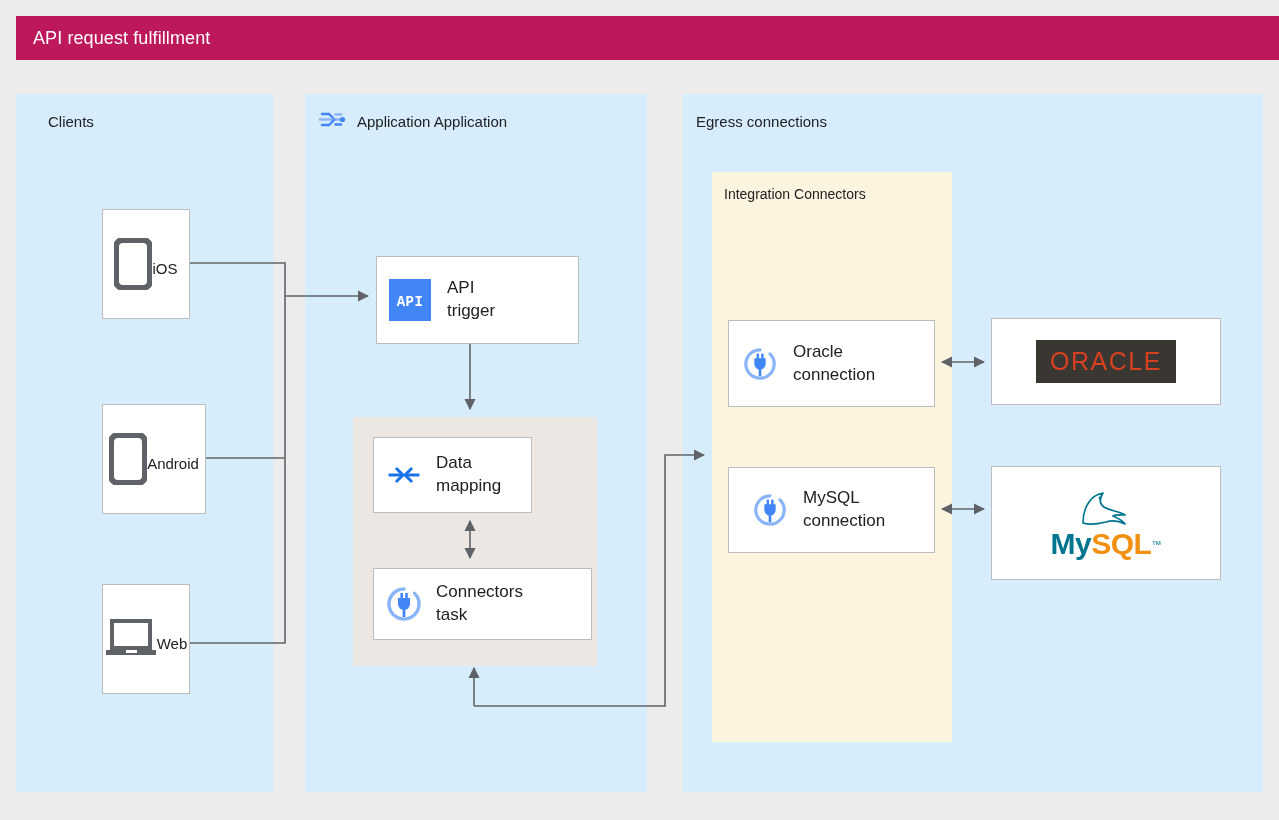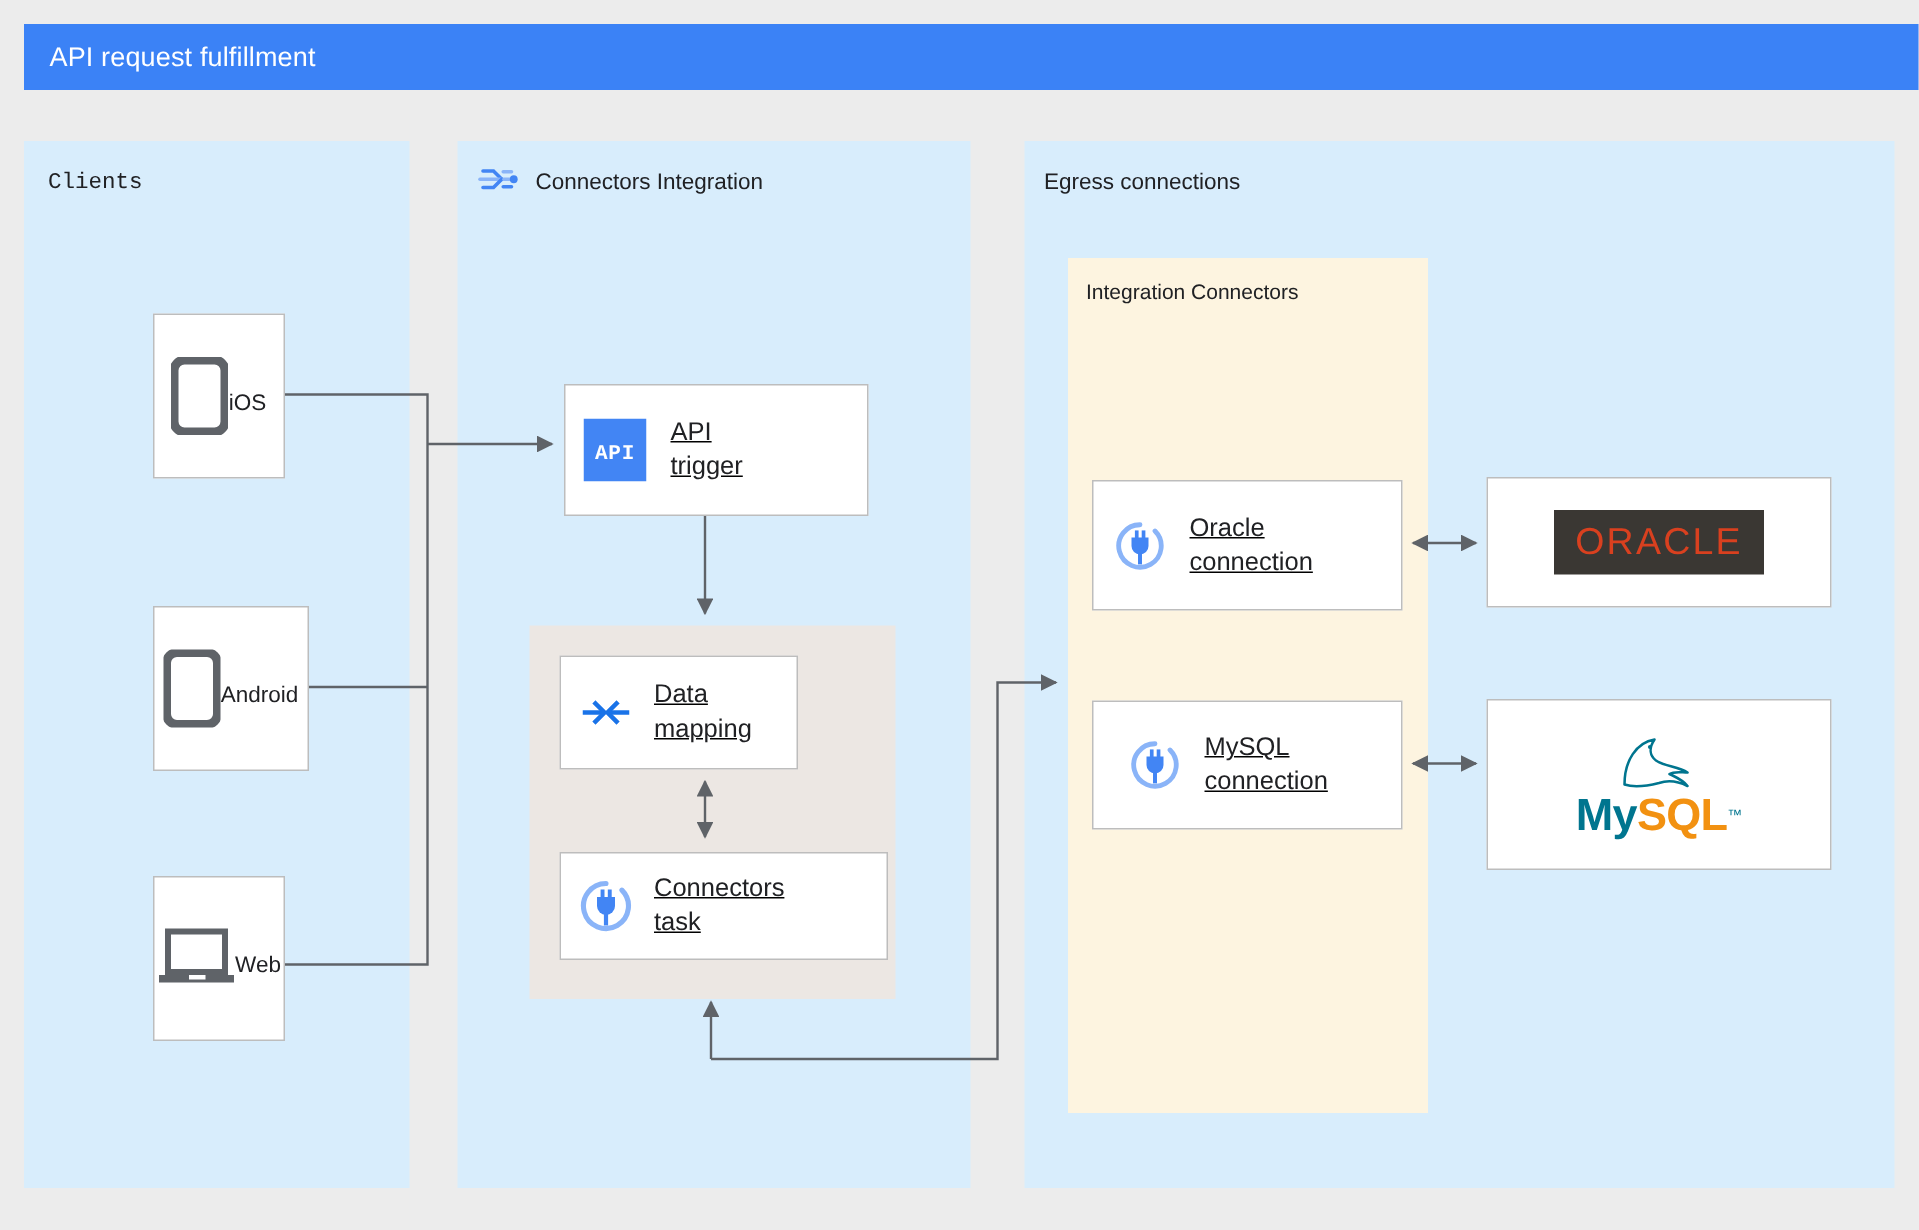--- a/index.html
+++ b/index.html
@@ -20,21 +20,21 @@
     background: #ececec;
   }
 
   
   #header-bar {
     position: absolute;
     left: 16px;
     top: 16px;
     width: 1263px;
     height: 44px;
-    background: #3b82f6;
+    background: #be185d;
     box-sizing: border-box;
     display: flex;
     align-items: center;
   }
   #header-title {
     color: #ffffff;
     font-size: 18px;
     letter-spacing: 0.1px;
     padding-left: 17px;
   }
@@ -48,21 +48,21 @@
   .panel-label {
     position: absolute;
     font-size: 15px;
     color: #202124;
     white-space: nowrap;
   }
   #panel-clients  { left: 16px;  top: 94px; width: 257px; height: 698px; }
   #panel-appint   { left: 305px; top: 94px; width: 342px; height: 698px; }
   #panel-egress   { left: 683px; top: 94px; width: 580px; height: 698px; }
 
-  #label-clients { left: 32px;  top: 113px; font-family: Liberation Mono, monospace; }
+  #label-clients { left: 48px;  top: 113px; }
   #label-appint  { left: 357px; top: 113px; }
   #label-egress  { left: 696px; top: 113px; }
 
   
   #appint-icon {
     position: absolute;
     left: 316px;
     top: 106px;
     width: 32px;
     height: 32px;
@@ -101,21 +101,20 @@
     border: 1px solid #bdbdbd;
     box-sizing: border-box;
   }
   .card-row {
     position: absolute;
     background: #ffffff;
     border: 1px solid #bdbdbd;
     box-sizing: border-box;
     display: flex;
     align-items: center;
-    text-decoration: underline;
   }
   .card-text {
     font-size: 17px;
     color: #202124;
     line-height: 1.33;
     white-space: pre-line;
   }
 
   
   .device-card {
@@ -205,21 +204,21 @@
 
   <div id="header-bar">
     <span id="header-title">API request fulfillment</span>
   </div>
 
   <div class="panel" id="panel-clients"></div>
   <div class="panel" id="panel-appint"></div>
   <div class="panel" id="panel-egress"></div>
 
   <div class="panel-label" id="label-clients">Clients</div>
-  <div class="panel-label" id="label-appint">Connectors Integration</div>
+  <div class="panel-label" id="label-appint">Application Application</div>
   <div class="panel-label" id="label-egress">Egress connections</div>
 
   <svg id="appint-icon" viewBox="0 0 32 32">
     <g fill="none" stroke-linecap="round" stroke-width="2.4">
       <path d="M6 8 L13 8 L18.5 13.5" stroke="#4285f4"></path>
       <path d="M4 13.5 L19 13.5" stroke="#8ab4f8"></path>
       <path d="M6 19 L13 19 L18.5 13.5" stroke="#4285f4"></path>
       <path d="M19.5 8.5 L25 8.5" stroke="#8ab4f8"></path>
       <path d="M19.5 18.5 L25 18.5" stroke="#4285f4"></path>
       <path d="M20 13.5 L24 13.5" stroke="#8ab4f8"></path>

